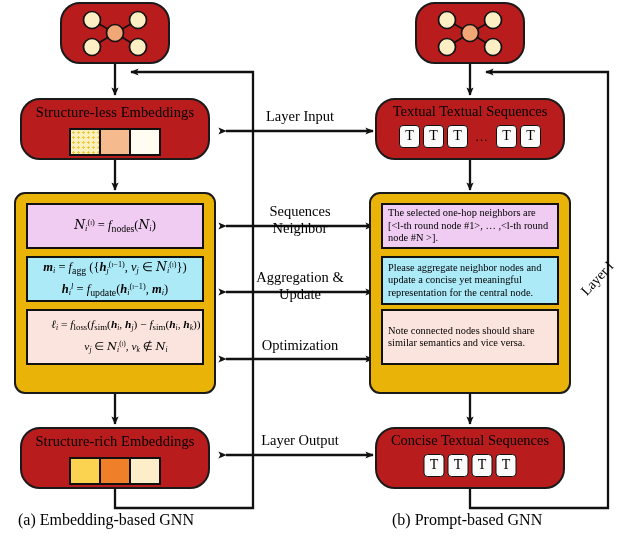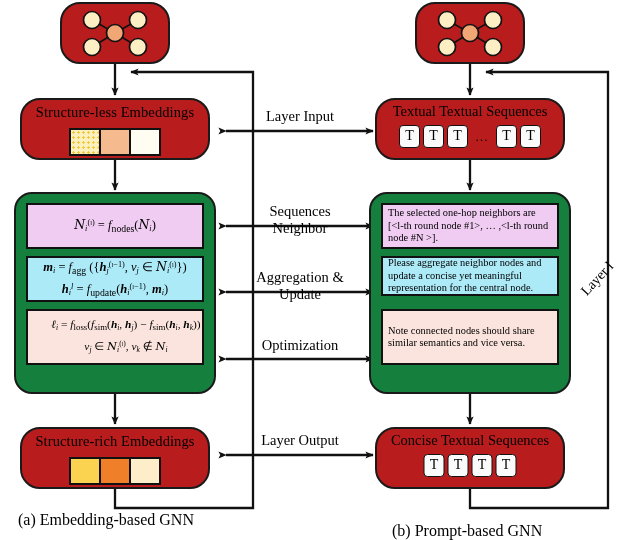--- a/index.html
+++ b/index.html
@@ -3,21 +3,21 @@
 <meta charset="utf-8">
 <style>
   html,body{margin:0;padding:0;background:#ffffff;}
   body{width:630px;height:540px;overflow:hidden;
        font-family:"Liberation Serif", serif;color:#000;}
   #root{position:relative;width:630px;height:540px;}
 
   
   .rbox{position:absolute;box-sizing:border-box;background:#b91c1c;
         border:2.2px solid #1a1a1a;border-radius:20px;}
-  .rbox.outer{border-radius:18px;background:#15803d;}
+  .rbox.outer{border-radius:11px;background:#eab308;}
 
   
   .graphbox{width:110px;height:62px;}
   .graphbox svg{position:absolute;left:0;top:0;}
 
   
   .embox{width:190px;height:62px;}
   .embox .title{position:absolute;left:0;right:0;top:4px;text-align:center;
       font-size:14.5px;letter-spacing:.1px;white-space:nowrap;}
   .swatches{position:absolute;left:50%;transform:translateX(-50%);top:28px;
@@ -201,21 +201,21 @@
       <div class="tok">T</div>
     </div>
   </div>
 
   <div class="rbox outer" style="left:369px;top:192px;width:202px;height:202px;">
 
     <div class="panel ptext" style="left:10px;top:9px;width:178px;height:46px;background:#f0ccf2;">
       <div class="pt">The selected one-hop neighbors are [&lt;l-th round node #1&gt;, … ,&lt;l-th round node #N &gt;].</div>
     </div>
 
-    <div class="panel ptext" style="left:10px;top:62px;width:178px;height:40px;background:#adeaf8;">
+    <div class="panel ptext" style="left:10px;top:62px;width:178px;height:49px;background:#adeaf8;">
       <div class="pt">Please aggregate neighbor nodes and update a concise yet meaningful representation for the central node.</div>
     </div>
 
     <div class="panel ptext" style="left:10px;top:115px;width:178px;height:56px;background:#fbe4dd;">
       <div class="pt">Note connected nodes should share similar semantics and vice versa.</div>
     </div>
   </div>
 
   <div class="rbox seqbox" style="left:375px;top:427px;padding-left:36px;">
     <div class="title">Concise Textual Sequences</div>
@@ -245,15 +245,15 @@
     <span>Update</span>
   </div>
 
   <div class="midlab" style="left:230px;top:432px;width:140px;">
     <span>Layer Output</span>
   </div>
 
   <div class="layerl" style="left:578px;top:288px;">Layer l</div>
 
   <div class="caption" style="left:18px;top:511px;">(a) Embedding-based GNN</div>
-  <div class="caption" style="left:392px;top:511px;margin-top:11px;">(b) Prompt-based GNN</div>
+  <div class="caption" style="left:392px;top:511px;">(b) Prompt-based GNN</div>
 
 </div>
 
 </body></html>

